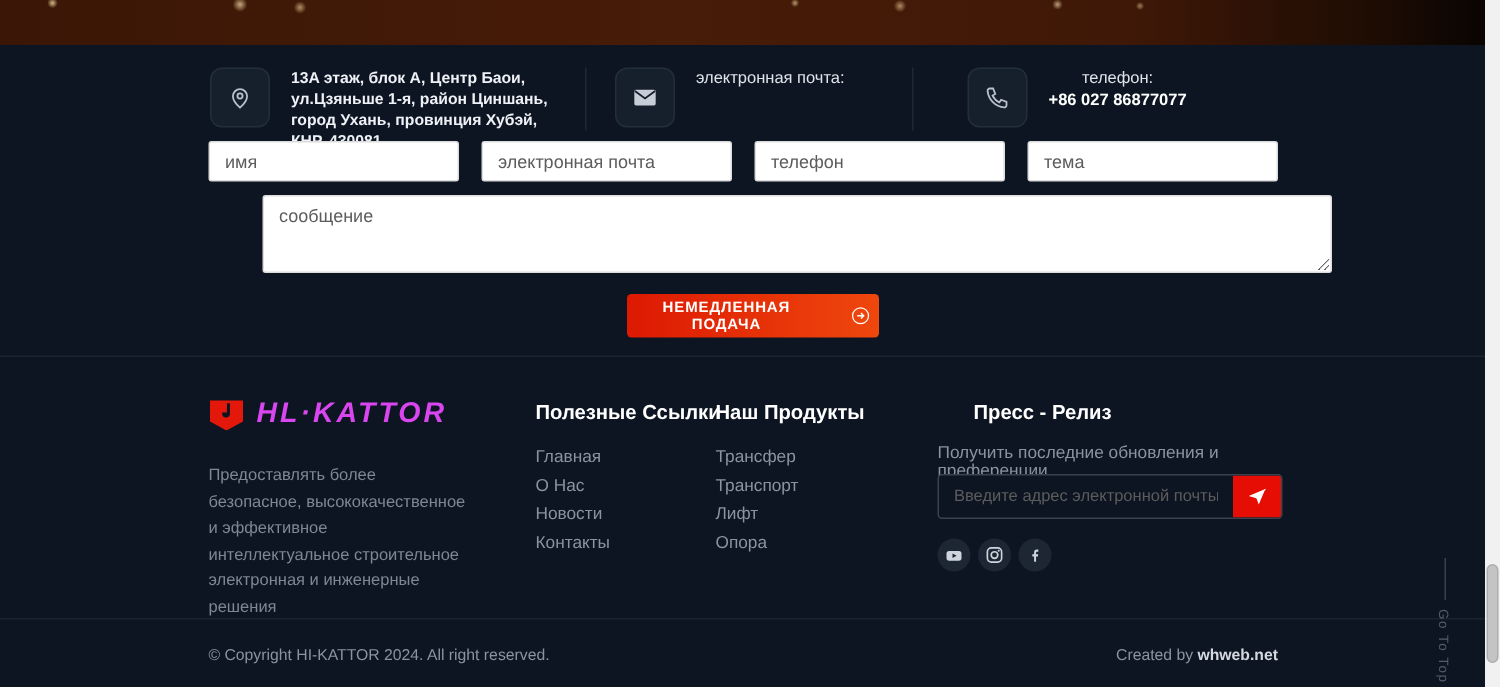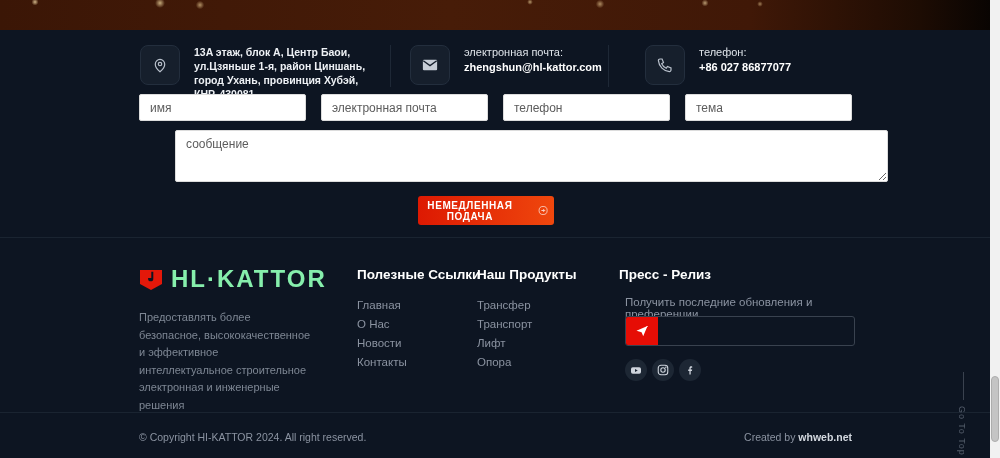--- a/index.html
+++ b/index.html
@@ -28,31 +28,31 @@
   .vdiv{position:absolute;top:45px;width:1px;height:42px;background:#1e2836;}
 
   
   .tfield{position:absolute;top:94px;width:167px;height:27px;background:#ffffff;
     border:1px solid #dcdcdc;border-radius:2px;padding:12px 10px;font-size:12px;color:#333;
     font-family:"Liberation Sans",sans-serif;box-sizing:border-box;}
   .tfield::placeholder,.tarea::placeholder,.nl-input::placeholder{color:#5c5c5c;opacity:1;}
   .tarea{position:absolute;left:139px;top:130px;width:713px;height:52px;background:#ffffff;
     border:1px solid #dcdcdc;border-radius:2px;padding:6px 10px;font-size:12px;color:#333;
     font-family:"Liberation Sans",sans-serif;box-sizing:border-box;resize:both;margin-left:36px;}
-  .submit{position:absolute;left:418px;top:196px;width:136px;height:29px;border:none;
+  .submit{position:absolute;left:418px;top:196px;width:168px;height:29px;border:none;
     border-radius:3px;background:linear-gradient(90deg,#dd1902 0%,#ef470d 100%);
     color:#fff;font-weight:bold;font-size:10px;letter-spacing:.6px;cursor:pointer;
     display:flex;align-items:center;justify-content:center;gap:22px;
     font-family:"Liberation Sans",sans-serif;}
 
   .hdiv{position:absolute;left:0;width:1000px;height:1px;background:#1a2431;}
 
   
   .logo-row{position:absolute;left:139px;top:265px;display:flex;align-items:center;gap:8px;}
-  .logo-text{color:#86efac;font-size:24px;font-weight:bold;letter-spacing:2px;}
+  .logo-text{color:#d946ef;font-size:19px;font-weight:bold;letter-spacing:2px;font-style:italic;}
   .brand-desc{position:absolute;left:139px;top:309px;width:176px;color:#7e8794;
     font-size:11px;line-height:17.5px;}
   .col-h{position:absolute;top:267px;color:#fff;font-size:13.5px;font-weight:bold;}
   .flink{display:block;color:#8b93a1;font-size:11.5px;line-height:19px;height:19px;
     text-decoration:none;cursor:pointer;}
   .linklist{position:absolute;top:296px;}
   .press-sub{position:absolute;left:625px;top:296px;width:235px;color:#8b93a1;font-size:11.5px;}
   .nl{position:absolute;left:625px;top:316px;width:230px;height:30px;display:flex;
     border:1px solid #39424f;border-radius:3px;background:#0d1522;box-sizing:border-box;overflow:hidden;}
   .nl-input{flex:1;background:transparent;border:none;outline:none;color:#cfd5dd;
@@ -98,26 +98,25 @@
 
   <div class="cblock" style="left:410px;top:45px;">
     <div class="ibox">
       <svg width="18" height="18" viewBox="0 0 24 24">
         <rect x="2.5" y="5" width="19" height="14" rx="1.5" fill="#c7cdd6"></rect>
         <path d="M3 6.2l9 6.6 9-6.6" stroke="#161f2c" stroke-width="1.7" fill="none"></path>
       </svg>
     </div>
     <div>
       <div class="clabel">электронная почта:</div>
-      <div class="cvalue">zhengshun@hl-kattor.com</div>
     </div>
   </div>
   <div class="vdiv" style="left:608px;"></div>
 
-  <div class="cblock" style="left:645px;top:45px;">
+  <div class="cblock" style="left:645px;top:45px;text-align:center;">
     <div class="ibox">
       <svg width="18" height="18" viewBox="0 0 24 24" fill="none" stroke="#b9c1cc" stroke-width="1.6">
         <path d="M5.2 4h2.9l1.9 4.8-2.4 1.5a12.5 12.5 0 0 0 6.1 6.1l1.5-2.4L20 15.9v2.9a2 2 0 0 1-2.1 2A16.2 16.2 0 0 1 3.2 6.1 2 2 0 0 1 5.2 4z"></path>
       </svg>
     </div>
     <div>
       <div class="clabel">телефон:</div>
       <div class="cvalue">+86 027 86877077</div>
     </div>
   </div>
@@ -156,23 +155,24 @@
   </div>
 
   <div class="col-h" style="left:477px;">Наш Продукты</div>
   <div class="linklist" style="left:477px;">
     <a class="flink">Трансфер</a>
     <a class="flink">Транспорт</a>
     <a class="flink">Лифт</a>
     <a class="flink">Опора</a>
   </div>
 
-  <div class="col-h" style="left:619px;">Пресс - Релиз</div>
+  <div class="col-h" style="left:649px;">Пресс - Релиз</div>
   <div class="press-sub">Получить последние обновления и преференции</div>
   <div class="nl">
+    <input class="nl-input" placeholder="Введите адрес электронной почты" style="">
     <button class="nl-send">
       <svg width="14" height="14" viewBox="0 0 24 24" fill="#ffffff">
         <path d="M2.5 11.5L21.5 3.5 14 21l-2.6-7z"></path>
         <path d="M11.4 14L21.5 3.5 11.4 14z" stroke="#ffffff" stroke-width="1"></path>
       </svg>
     </button>
   </div>
   <div class="socials">
     <div class="soc">
       <svg width="12" height="12" viewBox="0 0 24 24">

